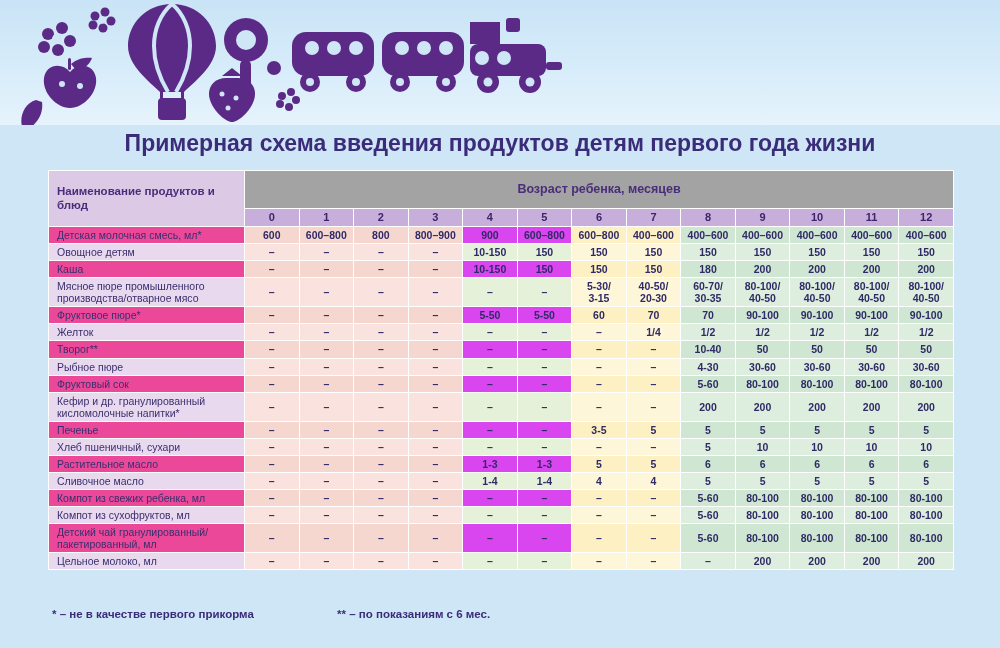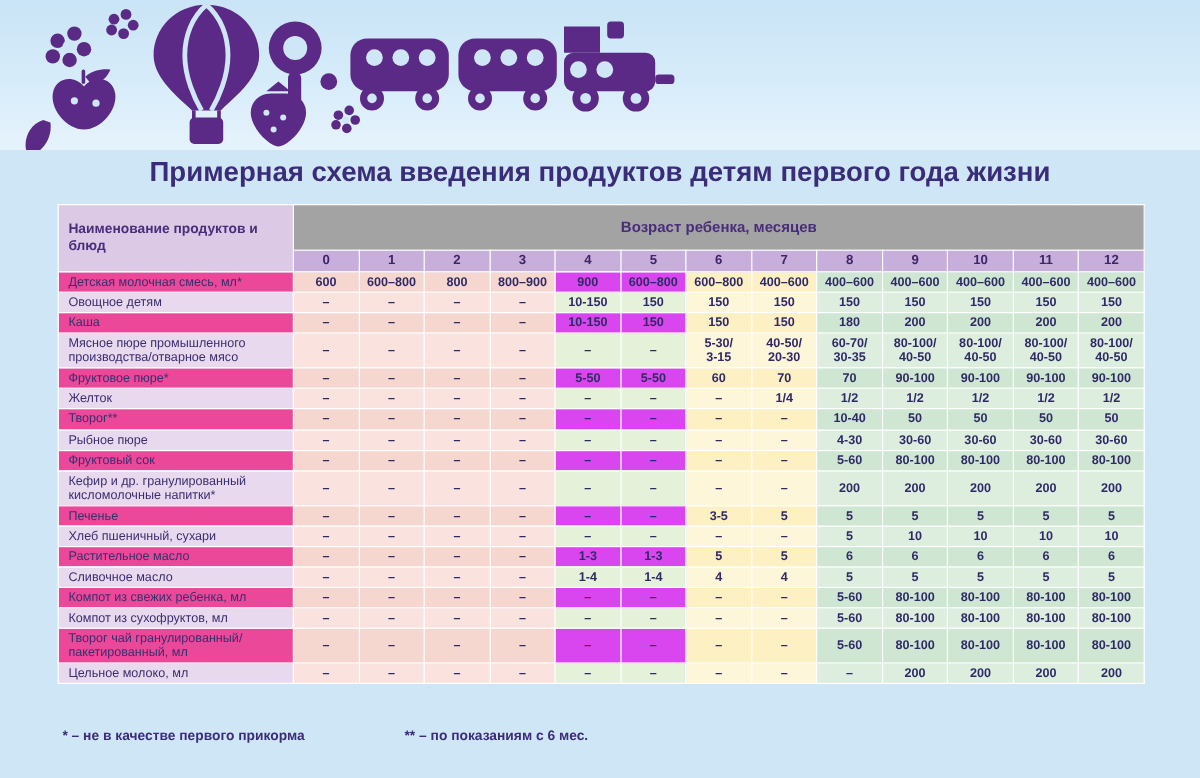--- a/index.html
+++ b/index.html
@@ -542,21 +542,21 @@
           <td class="v c5">–</td>
           <td class="v c6">–</td>
           <td class="v c7">–</td>
           <td class="v c8">5-60</td>
           <td class="v c9">80-100</td>
           <td class="v c10">80-100</td>
           <td class="v c11">80-100</td>
           <td class="v c12">80-100</td>
         </tr>
         <tr>
-          <td class="name">Творог чай гранулированный/ пакетированный, мл</td>
+          <td class="name">Детский чай гранулированный/ пакетированный, мл</td>
           <td class="v c0">–</td>
           <td class="v c1">–</td>
           <td class="v c2">–</td>
           <td class="v c3">–</td>
           <td class="v c4">–</td>
           <td class="v c5">–</td>
           <td class="v c6">–</td>
           <td class="v c7">–</td>
           <td class="v c8">5-60</td>
           <td class="v c9">80-100</td>

